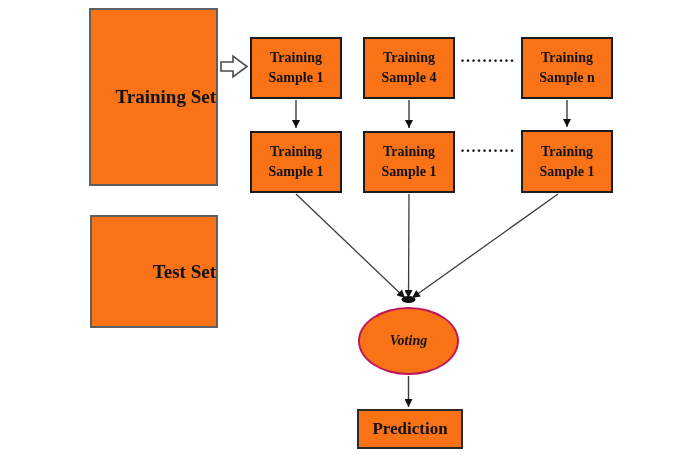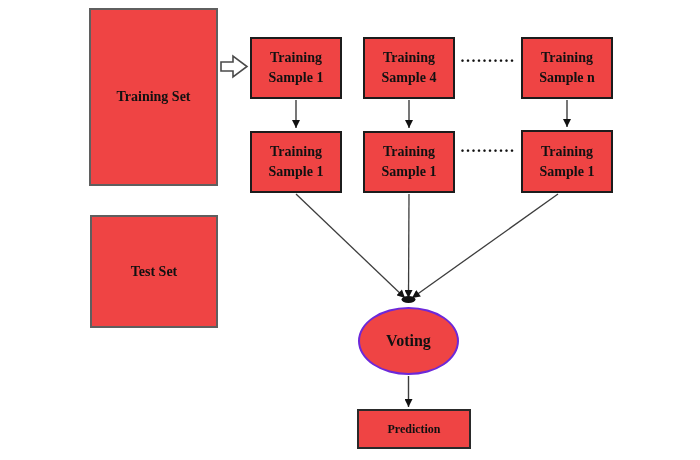--- a/index.html
+++ b/index.html
@@ -3,39 +3,39 @@
 <meta charset="utf-8">
 <style>
   html,body{margin:0;padding:0;background:#fff;}
   .canvas{
     position:relative;width:700px;height:460px;background:#ffffff;
     font-family:"Liberation Serif","DejaVu Serif",serif;color:#111;
     overflow:hidden;
   }
   .overlay{position:absolute;left:0;top:0;width:700px;height:460px;}
   .node{
-    position:absolute;background:#ef4444;display:flex;flex-direction:column;
+    position:absolute;background:#f97316;display:flex;flex-direction:column;
     align-items:center;justify-content:center;text-align:center;
     font-weight:700;box-sizing:border-box;
   }
-  .container-box{border:2px solid #5f5f5f;font-size:14px;}
+  .container-box{border:2px solid #5f5f5f;font-size:19px;align-items:flex-end;}
   .sample-box{border:2px solid #1c1c1c;font-size:14px;line-height:20px;}
   .training-set{left:89px;top:8px;width:129px;height:178px;}
   .test-set{left:90px;top:215px;width:128px;height:113px;}
   .s-r1-c1{left:250px;top:37px;width:92px;height:62px;}
   .s-r1-c2{left:363px;top:37px;width:92px;height:62px;}
   .s-r1-cn{left:521px;top:37px;width:92px;height:62px;}
   .s-r2-c1{left:250px;top:131px;width:92px;height:62px;}
   .s-r2-c2{left:363px;top:131px;width:92px;height:62px;}
   .s-r2-cn{left:521px;top:130px;width:92px;height:63px;}
   .voting{
-    left:358px;top:307px;width:101px;height:68px;border:2px solid #6d28d9;
-    border-radius:50%;font-size:16px;
+    left:358px;top:307px;width:101px;height:68px;border:2px solid #be185d;
+    border-radius:50%;font-size:14px;font-style:italic;
   }
-  .prediction{left:357px;top:409px;width:114px;height:40px;border:2px solid #2a2a2a;font-size:12px;justify-content:center;}
+  .prediction{left:357px;top:409px;width:106px;height:40px;border:2px solid #2a2a2a;font-size:17px;justify-content:center;}
   .dots{
     position:absolute;left:456px;width:64px;height:22px;text-align:center;
     font-weight:700;font-size:16px;letter-spacing:1.5px;color:#111;white-space:nowrap;
   }
   .dots-row1{top:48px;}
   .dots-row2{top:138px;}
 </style>
 </head>
 <body>
 

